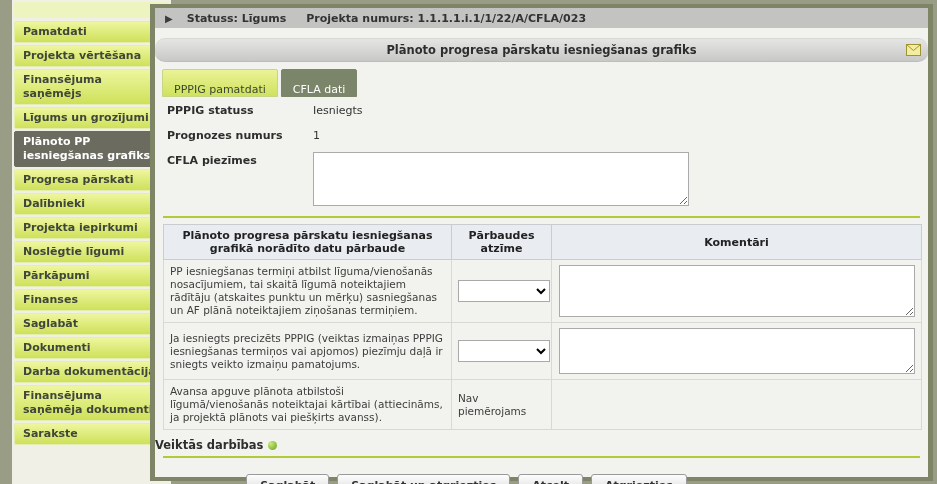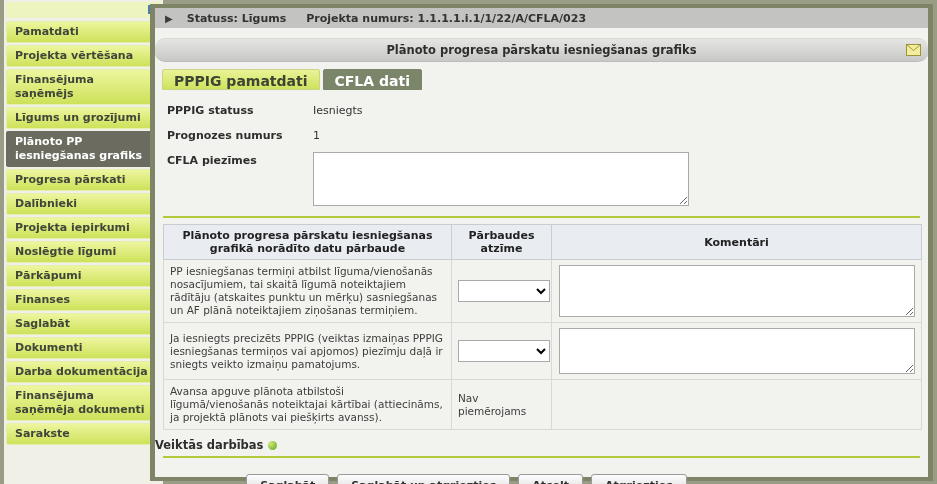--- a/index.html
+++ b/index.html
@@ -7,21 +7,21 @@
   body {
     font-family: "DejaVu Sans", "Liberation Sans", sans-serif;
     background: #9a9d86;
     position: relative;
     font-size: 11px;
     color: #333;
   }
 
   
   .sidebar {
-    position: absolute; left: 4px; top: 0; width: 159px; height: 484px;
+    position: absolute; left: 12px; top: 0; width: 159px; height: 484px;
     background: #f1f0e7; padding: 2px 2px 0 2px;
   }
   .sidebar-top {
     height: 16px; background: #eef4c0; border-radius: 2px;
     display: flex; justify-content: flex-end; align-items: center;
     padding-right: 4px; margin-bottom: 3px;
   }
   .menu-item {
     background: linear-gradient(#edf69e, #cee15a);
     border: 1px solid #e4eead; border-radius: 2px;
@@ -50,21 +50,21 @@
     background: linear-gradient(#e5e5e3, #c8c8c6);
     border-top: 1px solid #d8d8d6; border-bottom: 1px solid #bdbdbb;
     display: flex; align-items: center; justify-content: center;
     position: relative; font-weight: bold; font-size: 11.5px; color: #2e2e2e; border-radius: 10px;
   }
   .mail-icon { position: absolute; right: 7px; top: 5px; cursor: pointer; }
 
   
   .tab-bar { display: flex; gap: 3px; margin: 7px 0 0 7px; height: 21px; }
   .tab {
-    padding: 3px 11px; font-weight: bold; font-size: 14px;
+    padding: 13px 11px; font-weight: normal; font-size: 11px;
     border-radius: 2px 2px 0 0; cursor: pointer;
   }
   .tab.inactive { background: linear-gradient(#eaf397, #cfe25e); color: #3c4433; border: 1px solid #c9d585; }
   .tab.active { background: #7b8569; color: #ffffff; border: 1px solid #7b8569; }
 
   
   .form-area { padding: 12px 10px 0 12px; }
   .form-row { display: flex; margin-bottom: 10px; }
   .form-label { width: 146px; font-weight: bold; color: #2e2e2e; padding-top: 2px; }
   .form-value { color: #333; padding-top: 2px; }

